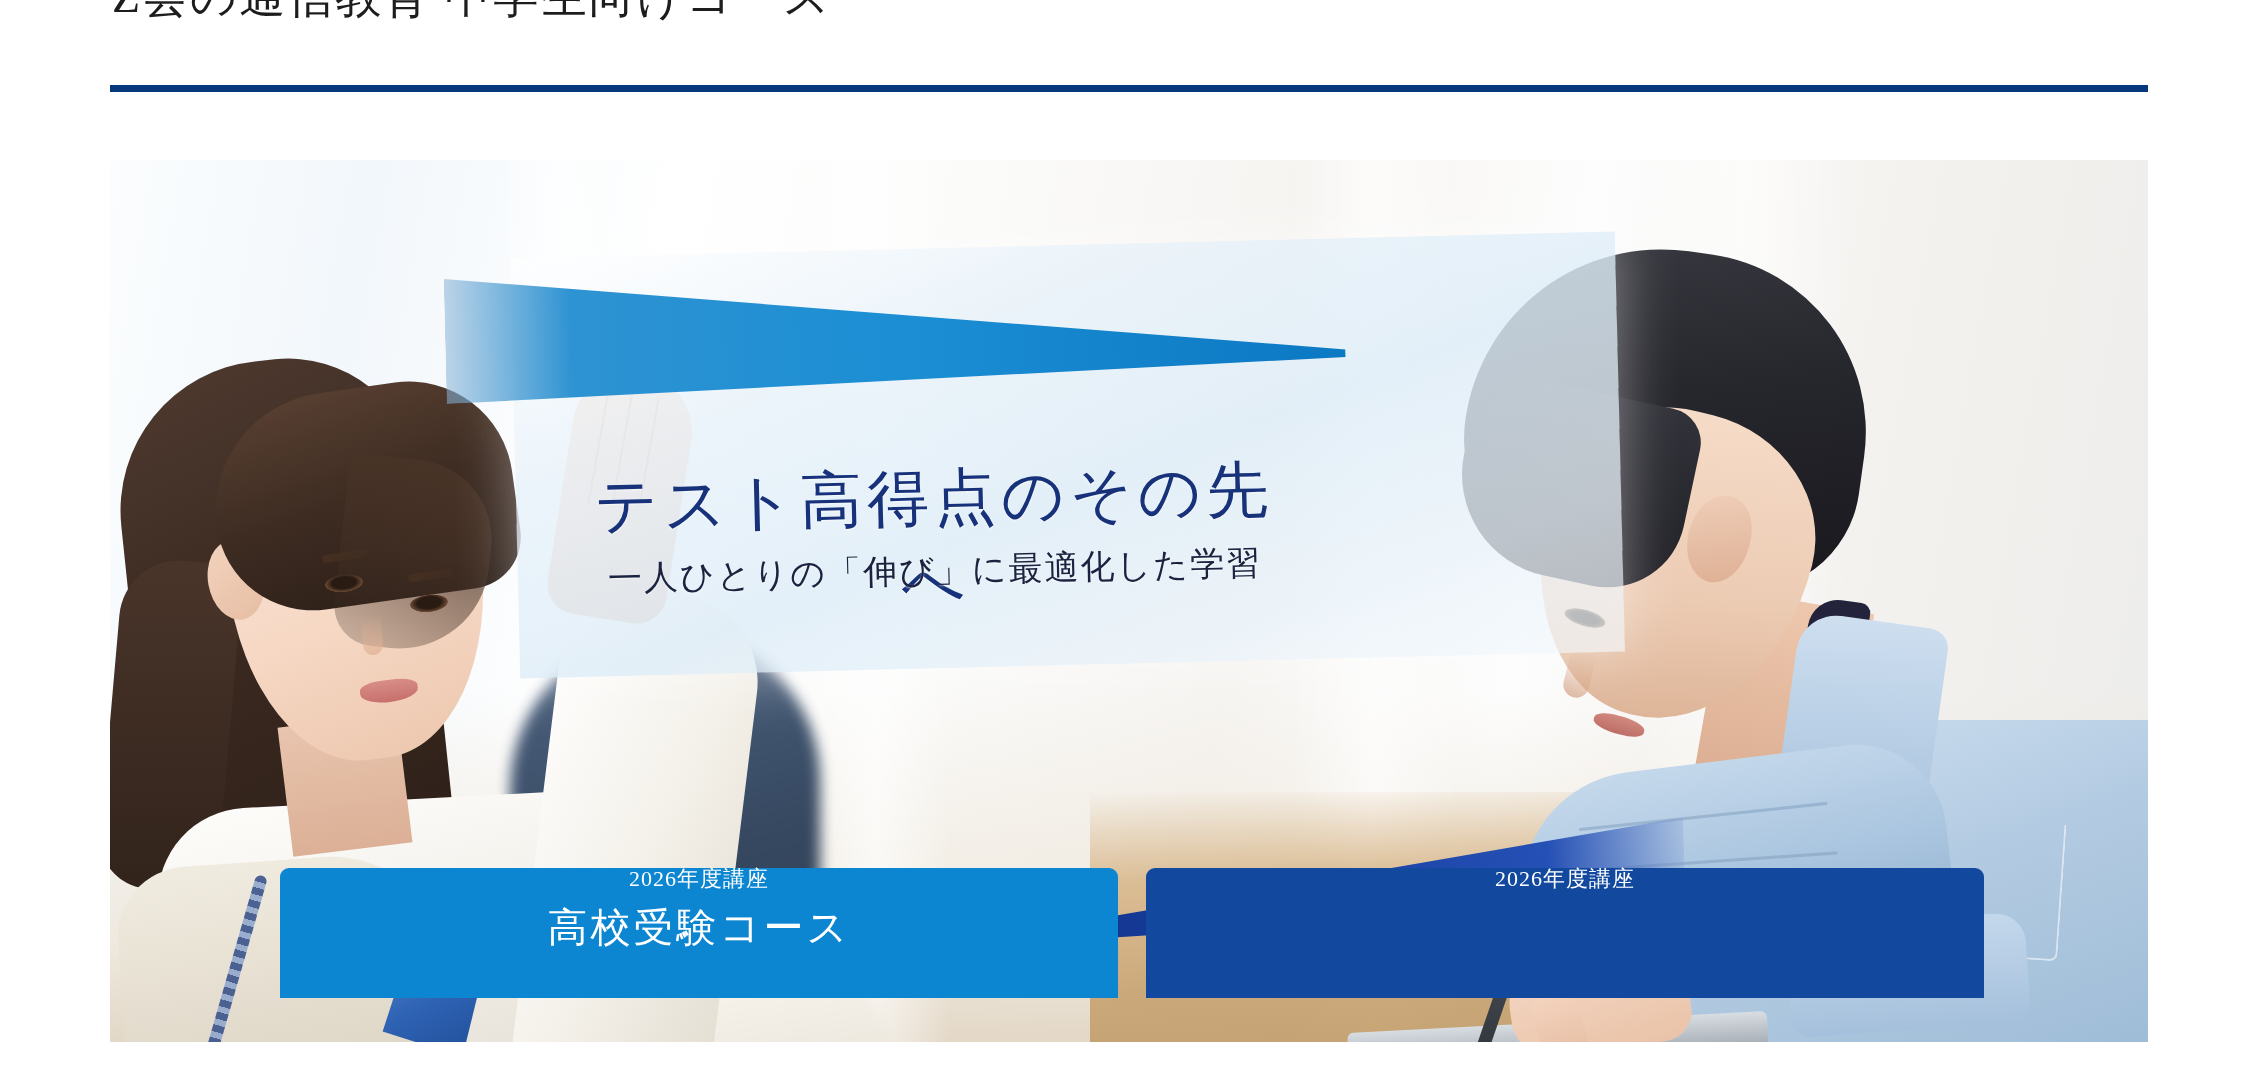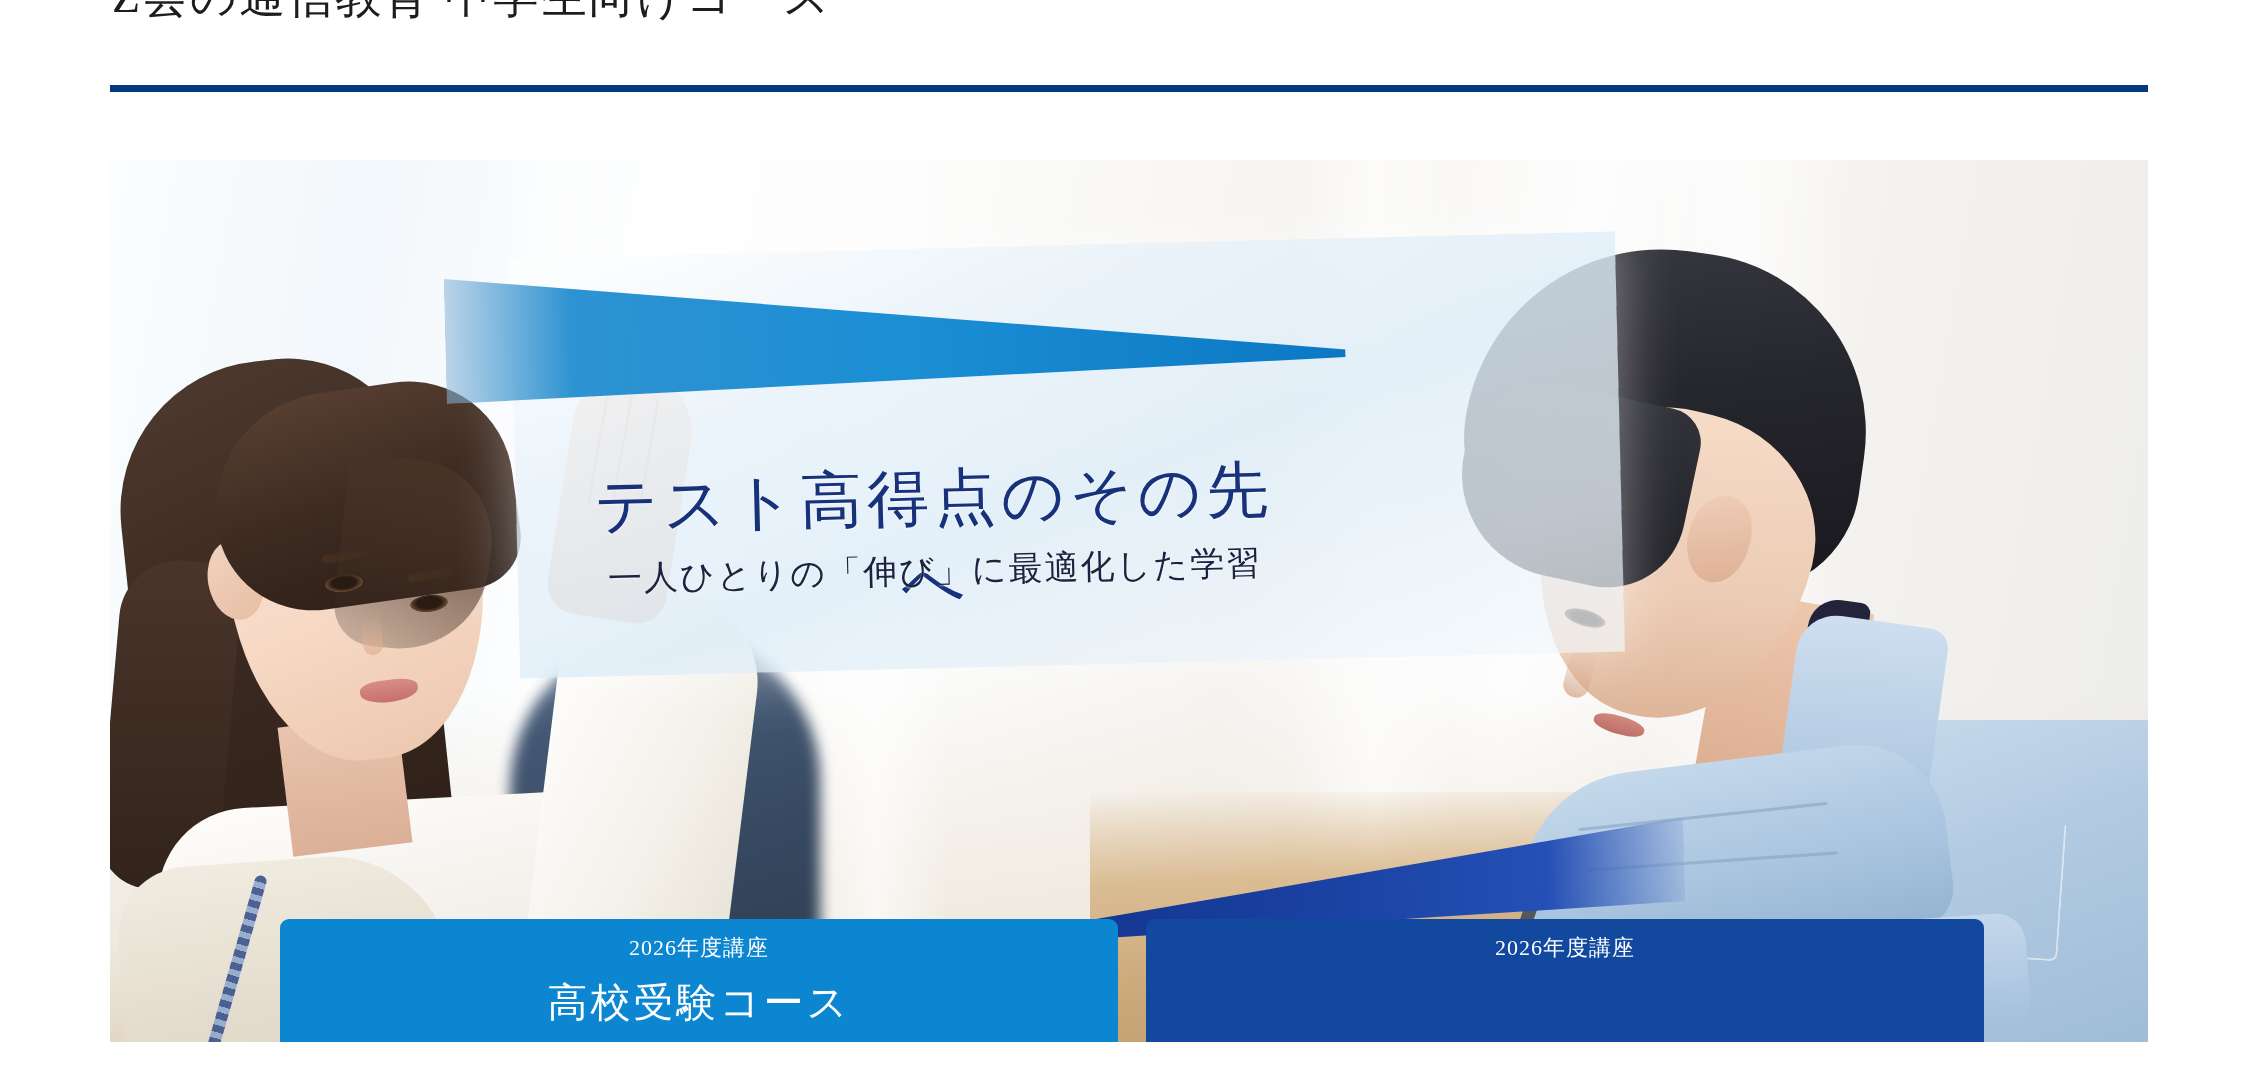--- a/index.html
+++ b/index.html
@@ -532,49 +532,48 @@
     font-weight: 400;
     letter-spacing: 2px;
     color: #1b2340;
     transform: rotate(-1.4deg);
     text-shadow: 0 1px 2px rgba(255,255,255,.65);
   }
 
   
   .course-card {
     position: absolute;
-    top: 759px;
+    top: 708px;
     width: 838px;
     height: 130px;
     border-radius: 9px 9px 0 0;
     display: flex;
     flex-direction: column;
     align-items: center;
     justify-content: flex-start;
-    padding-top: 18px;
     box-sizing: border-box;
     cursor: pointer;
   }
   #card-koukou {
     left: 170px;
     background: #0d86d2;
   }
   #card-chuukou {
     left: 1036px;
     background: #12499f;
   }
   .card-year {
     font-family: "Liberation Serif", "DejaVu Serif", serif;
     font-size: 22px;
     letter-spacing: 1px;
     color: #ffffff;
     line-height: 1;
   }
   .card-name {
-    margin-top: 24px;
+    margin-top: 18px;
     font-family: "Liberation Serif", "DejaVu Serif", serif;
     font-size: 40px;
     letter-spacing: 3px;
     color: #ffffff;
     line-height: 1;
   }
 </style>
 </head>
 <body>
 

